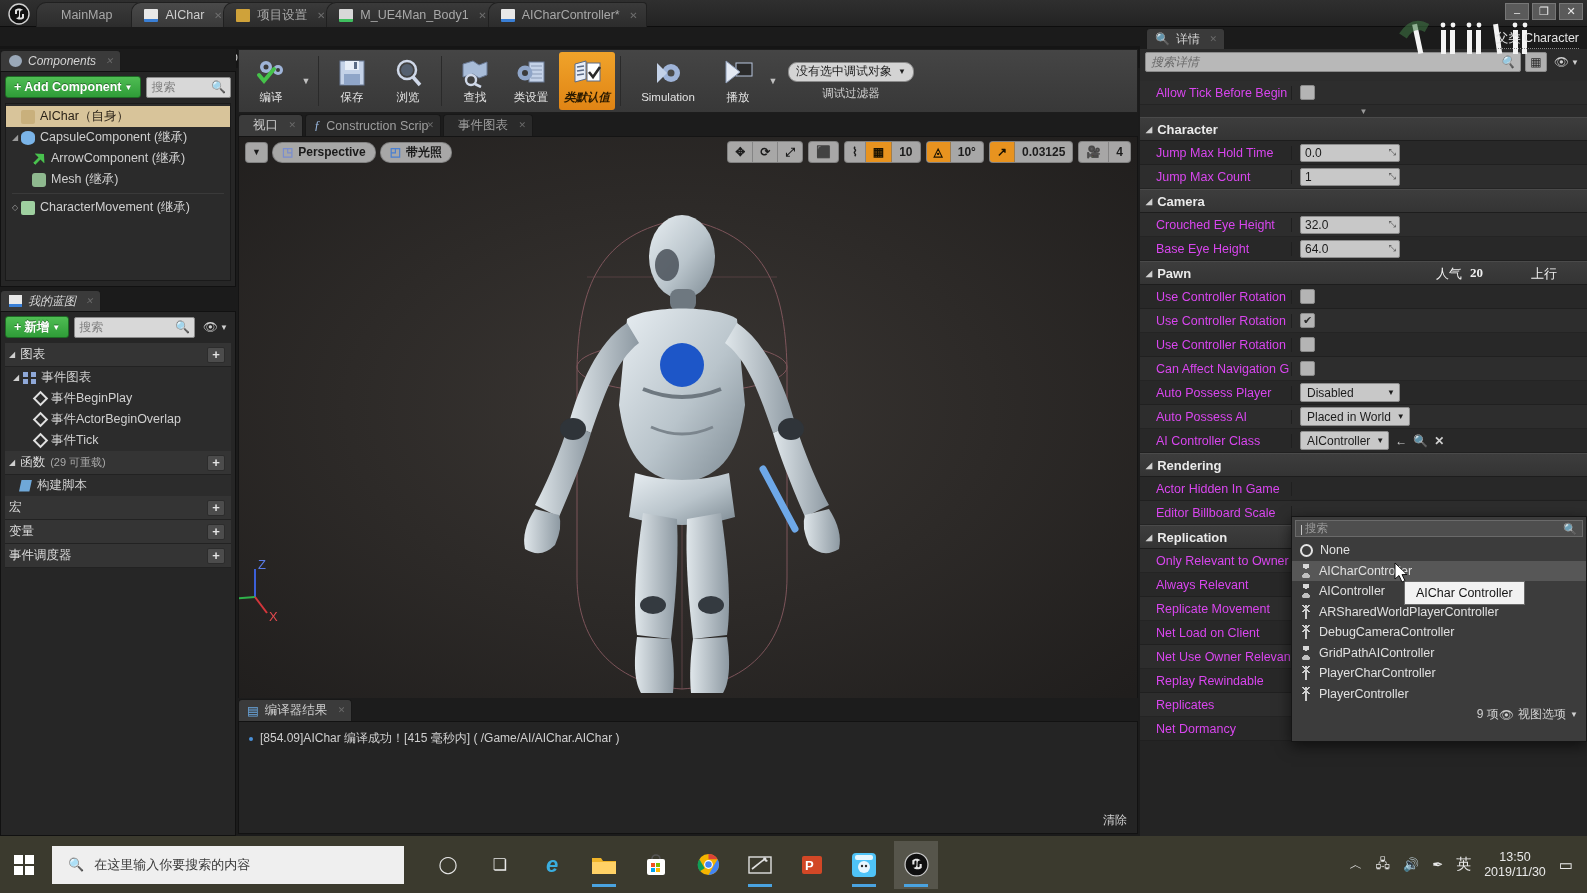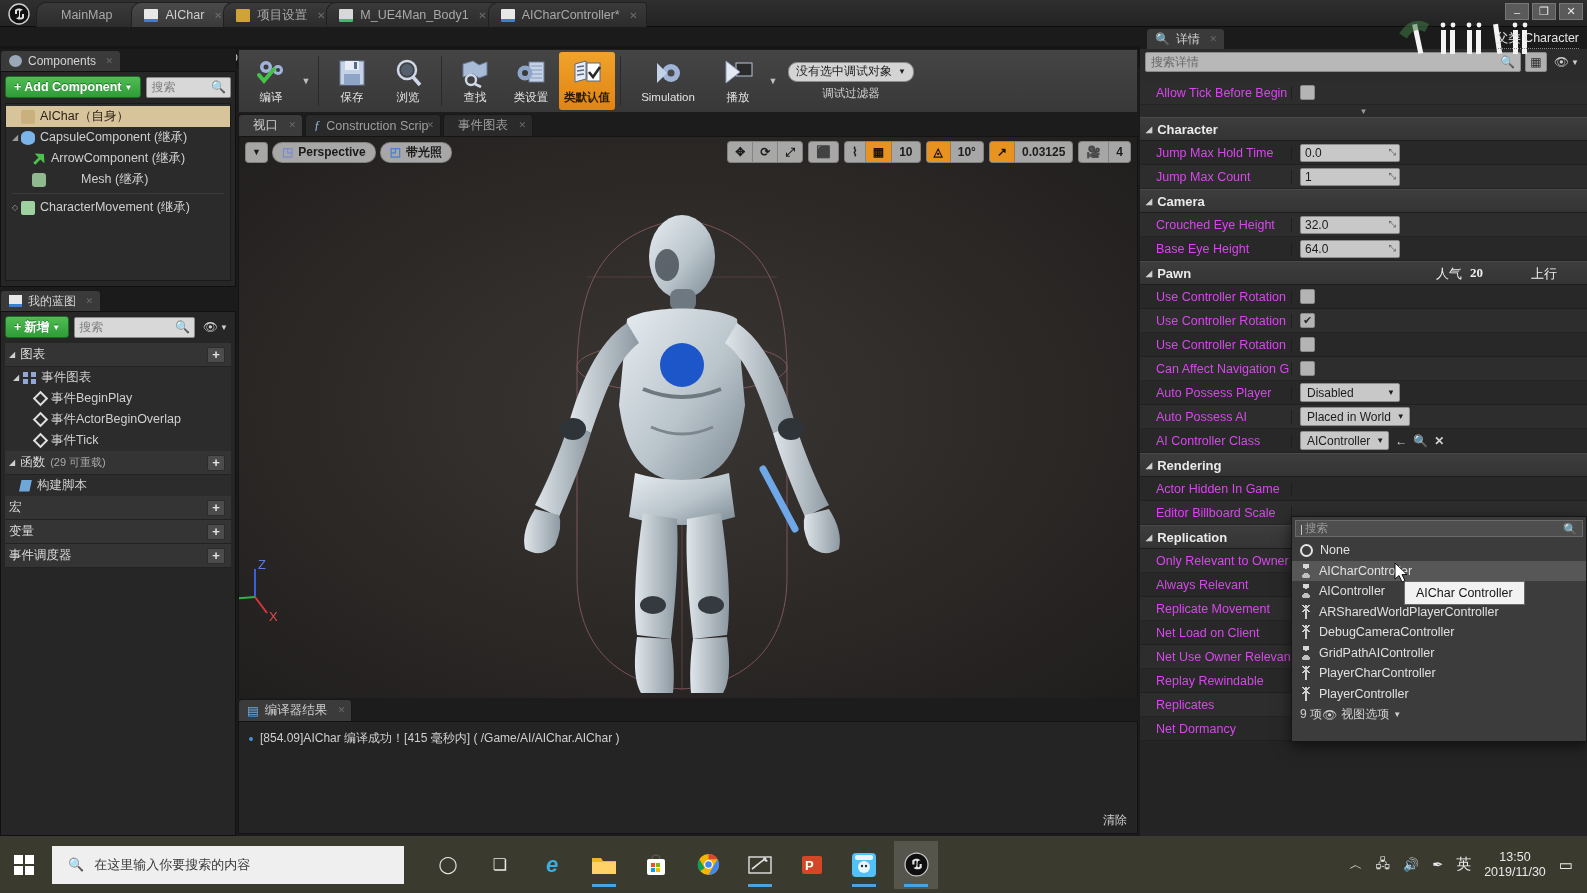--- a/index.html
+++ b/index.html
@@ -48,21 +48,21 @@
   }
 
   
   .menubar {
     position:absolute; left:0; top:27px; width:1587px; height:22px;
     background:#151515; display:flex; align-items:center; padding-left:16px;margin-top:19px;
   }
   .menuitem { padding:2px 11px; font-size:12.5px; color:#ccc; }
 
   
-  .panel-tabbar { display:flex; align-items:flex-end; height:22px; background:#1b1b1b; }
+  .panel-tabbar { display:flex; align-items:flex-end; height:22px; background:#1b1b1b;font-style:italic; }
   .ptab {
     position:relative; height:21px; display:flex; align-items:center; padding:0 24px 0 8px;
     background:#3a3a3a; border-top-left-radius:4px; border-top-right-radius:4px;
     font-size:12px; color:#d4d4d4; border:1px solid #1a1a1a; border-bottom:none;
   }
   .ptab .x { position:absolute; right:7px; top:5px; font-size:9px; color:#6a6a6a; }
   .ptab .pi { width:13px; height:12px; margin-right:6px; }
 
   #components-panel { position:absolute; left:0; top:49px; width:236px; height:238px; }
   .panel-body { background:#262626; border:1px solid #111; }
@@ -111,21 +111,21 @@
   
   #center { position:absolute; left:238px; top:49px; width:900px; height:787px; }
   .toolbar {
     height:64px; background:linear-gradient(#454545,#383838);
     border:1px solid #1d1d1d; display:flex; align-items:stretch; padding:2px 4px;
   }
   .tb-item {
     width:56px; display:flex; flex-direction:column; align-items:center; justify-content:center;
     gap:2px; border-radius:3px; color:#e2e2e2; font-size:11.5px;
   }
-  .tb-item.active { background:linear-gradient(#f0a32a,#e08414); color:#2a1a00; font-weight:bold; }
+  .tb-item.active { background:linear-gradient(#f0a32a,#e08414); color:#2a1a00; font-weight:bold;font-style:italic; }
   .tb-ico { width:32px; height:30px; }
   .tb-sep { width:1px; background:#2a2a2a; margin:4px 5px; }
   .tb-caret { width:14px; display:flex; align-items:center; justify-content:center; color:#c0c0c0; font-size:9px; }
   .debug-sel {
     height:20px; padding:0 7px; background:#d4d4d4; border:1px solid #8a8a8a; border-radius:9px;
     color:#1e1e1e; font-size:12px; display:flex; align-items:center; gap:6px;
   }
 
   .vp-tabbar { display:flex; align-items:flex-end; height:23px; background:#1c1c1c; }
   .vtab {
@@ -159,21 +159,21 @@
   .cr-line { display:flex; align-items:center; gap:7px; padding:8px 10px; font-size:12px; color:#cfcfcf; }
   .cr-dot { width:4px; height:4px; border-radius:50%; background:#4a90d9; }
   .cr-clear { position:absolute; right:10px; bottom:4px; font-size:12px; color:#d0d0d0; }
 
   
   #details { position:absolute; left:1140px; top:27px; width:447px; height:809px; background:#242424; }
   .det-tabrow { display:flex; align-items:flex-end; height:22px; background:#1b1b1b; }
   .det-head { display:flex; align-items:center; gap:4px; padding:3px 5px; background:#2b2b2b; }
   .det-search {
     flex:1; height:20px; background:#b8b8b8; border:1px solid #8a8a8a; border-radius:2px;
-    display:flex; align-items:center; padding:0 5px; color:#6a6a6a; font-size:12px;
+    display:flex; align-items:center; padding:0 5px; color:#6a6a6a; font-size:12px;font-style:italic;
   }
   .sq-btn { width:22px; height:20px; background:#b0b0b0; border:1px solid #8a8a8a; border-radius:2px;
             display:flex; align-items:center; justify-content:center; color:#2a2a2a; font-size:12px; }
   .eye-btn { display:flex; align-items:center; gap:2px; padding:0 3px; color:#cfcfcf; font-size:12px; }
 
   .cat-header {
     display:flex; align-items:center; gap:5px; height:24px; padding-left:6px;
     background:linear-gradient(#3d3d3d,#343434); border-top:1px solid #4a4a4a; border-bottom:1px solid #1d1d1d;
     font-size:13px; font-weight:bold; color:#eaeaea;
   }
@@ -215,21 +215,21 @@
   .dd-item.hl { background:#575757; }
   .dd-ico { width:12px; height:14px; flex:0 0 auto; }
   .ic-none { width:13px; height:13px; border:2px solid #e4e4e4; border-radius:50%; }
   .ic-ctrl { background:
       radial-gradient(circle at 50% 22%, #d8d8d8 40%, transparent 41%) 0 0/12px 7px no-repeat,
       radial-gradient(circle at 50% 70%, #c0c0c0 42%, transparent 43%) 0 6px/12px 9px no-repeat; }
   .ic-ctrl2 { background:
       linear-gradient(#cfcfcf,#cfcfcf) 5px 0/2px 14px no-repeat,
       linear-gradient(45deg,transparent 45%,#cfcfcf 45%,#cfcfcf 55%,transparent 55%) 0 0/12px 7px no-repeat,
       linear-gradient(-45deg,transparent 45%,#cfcfcf 45%,#cfcfcf 55%,transparent 55%) 0 0/12px 7px no-repeat; }
-  .dd-foot { display:flex; align-items:center; justify-content:flex-start; padding:2px 8px; font-size:12px; color:#d0d0d0; }
+  .dd-foot { display:flex; align-items:center; justify-content:flex-end; padding:2px 8px; font-size:12px; color:#d0d0d0; }
   #tooltip {
     position:absolute; left:1404px; top:581px; padding:4px 11px;
     background:#f2f2f2; border:1px solid #6a6a6a; color:#141414; font-size:12.5px; z-index:60;
   }
   #cursor { position:absolute; left:1394px; top:562px; z-index:70; }
 
   
   #watermark {
     position:absolute; left:1148px; top:38px; z-index:25; pointer-events:none;
     font-size:31px; font-weight:bold; color:#e6e6e6; letter-spacing:-.5px;
@@ -351,21 +351,21 @@
         </div>
         <div class="tree-row">
           <span class="tri">◢</span>
           <span class="cicon ic-capsule"></span>
           <span>CapsuleComponent (继承)</span>
         </div>
         <div class="tree-row" style="padding-left:26px;">
           <span class="cicon ic-arrow"></span>
           <span>ArrowComponent (继承)</span>
         </div>
-        <div class="tree-row" style="padding-left:26px;gap:30px;">
+        <div class="tree-row" style="padding-left:26px;">
           <span class="cicon ic-mesh"></span>
           <span>Mesh (继承)</span>
         </div>
         <div style="height:1px;background:#3a3a3a;margin:3px 6px;"></div>
         <div class="tree-row">
           <span class="tri">◇</span>
           <span class="cicon ic-move"></span>
           <span>CharacterMovement (继承)</span>
         </div>
       </div>

